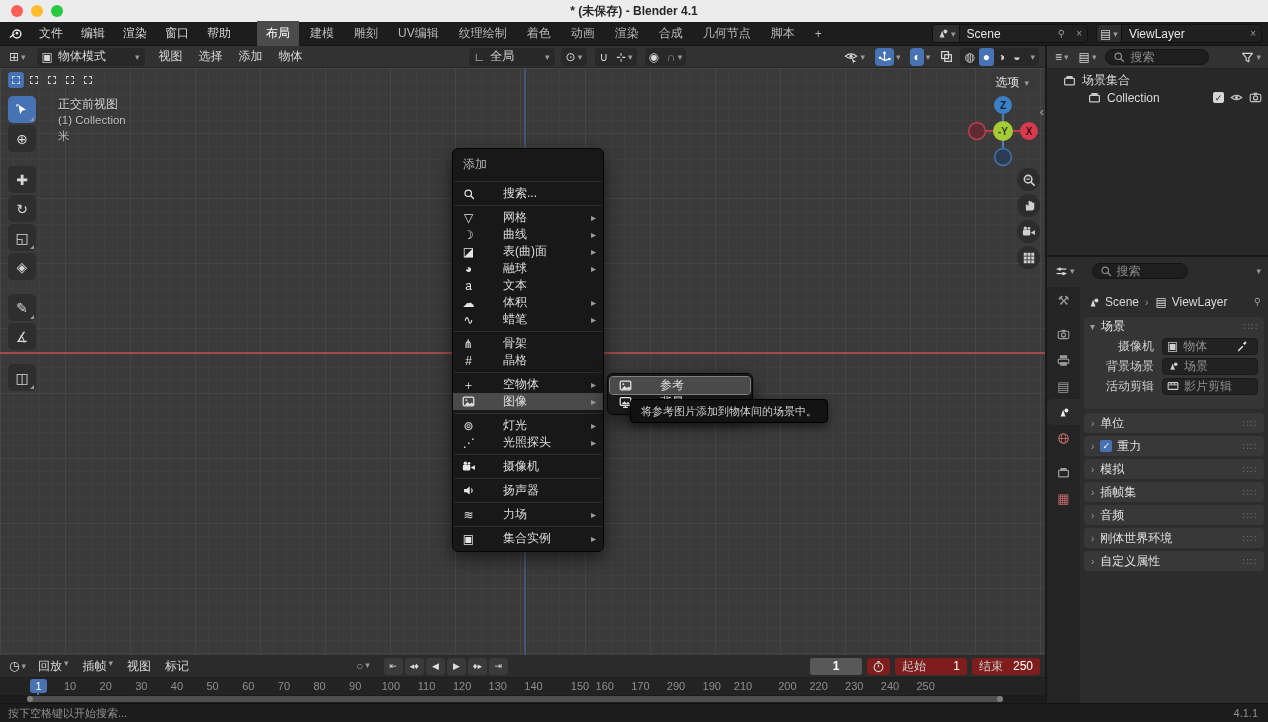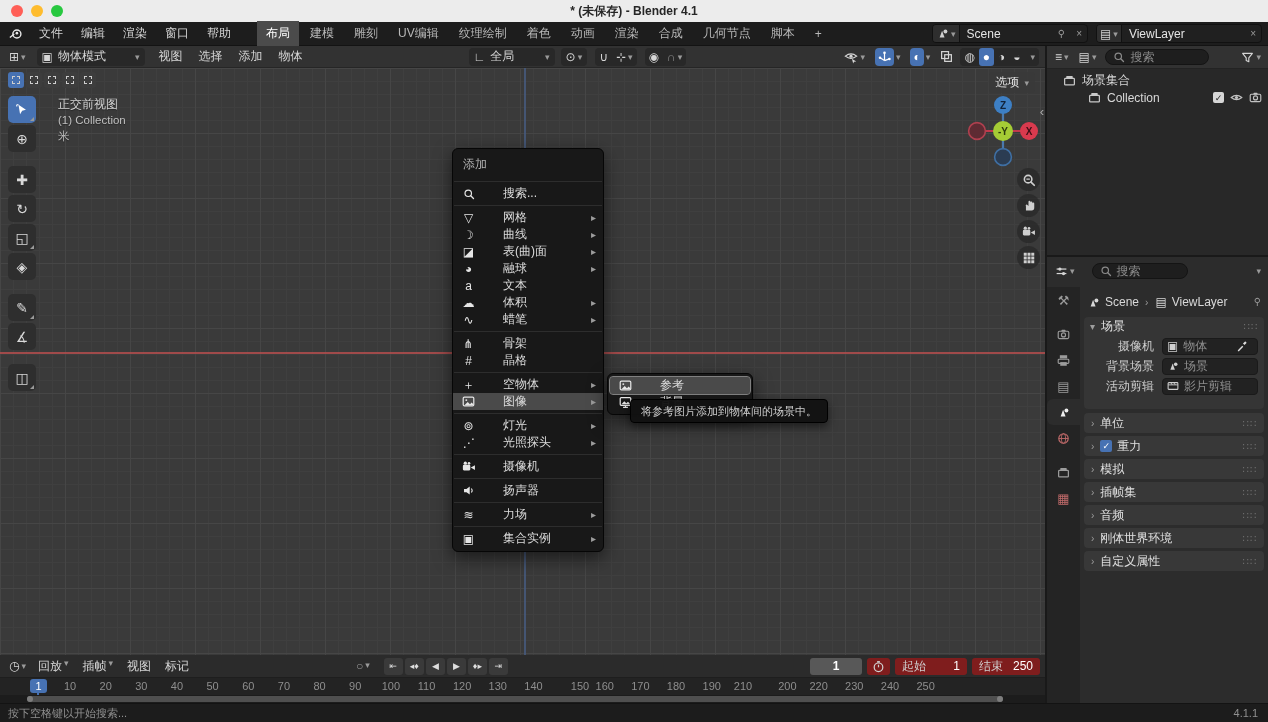--- a/index.html
+++ b/index.html
@@ -883,21 +883,21 @@
       <span class="tick" style="left: 319.55px;">80</span>
       <span class="tick" style="left: 355.2px;">90</span>
       <span class="tick" style="left: 390.85px;">100</span>
       <span class="tick" style="left: 426.5px;">110</span>
       <span class="tick" style="left: 462.15px;">120</span>
       <span class="tick" style="left: 497.8px;">130</span>
       <span class="tick" style="left: 533.45px;">140</span>
       <span class="tick" style="left: 580px;">150</span>
       <span class="tick" style="left: 604.75px;">160</span>
       <span class="tick" style="left: 640.4px;">170</span>
-      <span class="tick" style="left: 676.05px;">180</span>
+      <span class="tick" style="left: 676.05px;">290</span>
       <span class="tick" style="left: 711.7px;">190</span>
       <span class="tick" style="left: 747.35px; margin-left: 40px;">200</span>
       <span class="tick" style="left: 743px;">210</span>
       <span class="tick" style="left: 818.65px;">220</span>
       <span class="tick" style="left: 854.3px;">230</span>
       <span class="tick" style="left: 889.95px;">240</span>
       <span class="tick" style="left: 925.6px;">250</span>
     </div>
   <div id="tl-scroll">
     <div id="tl-bar"></div>

